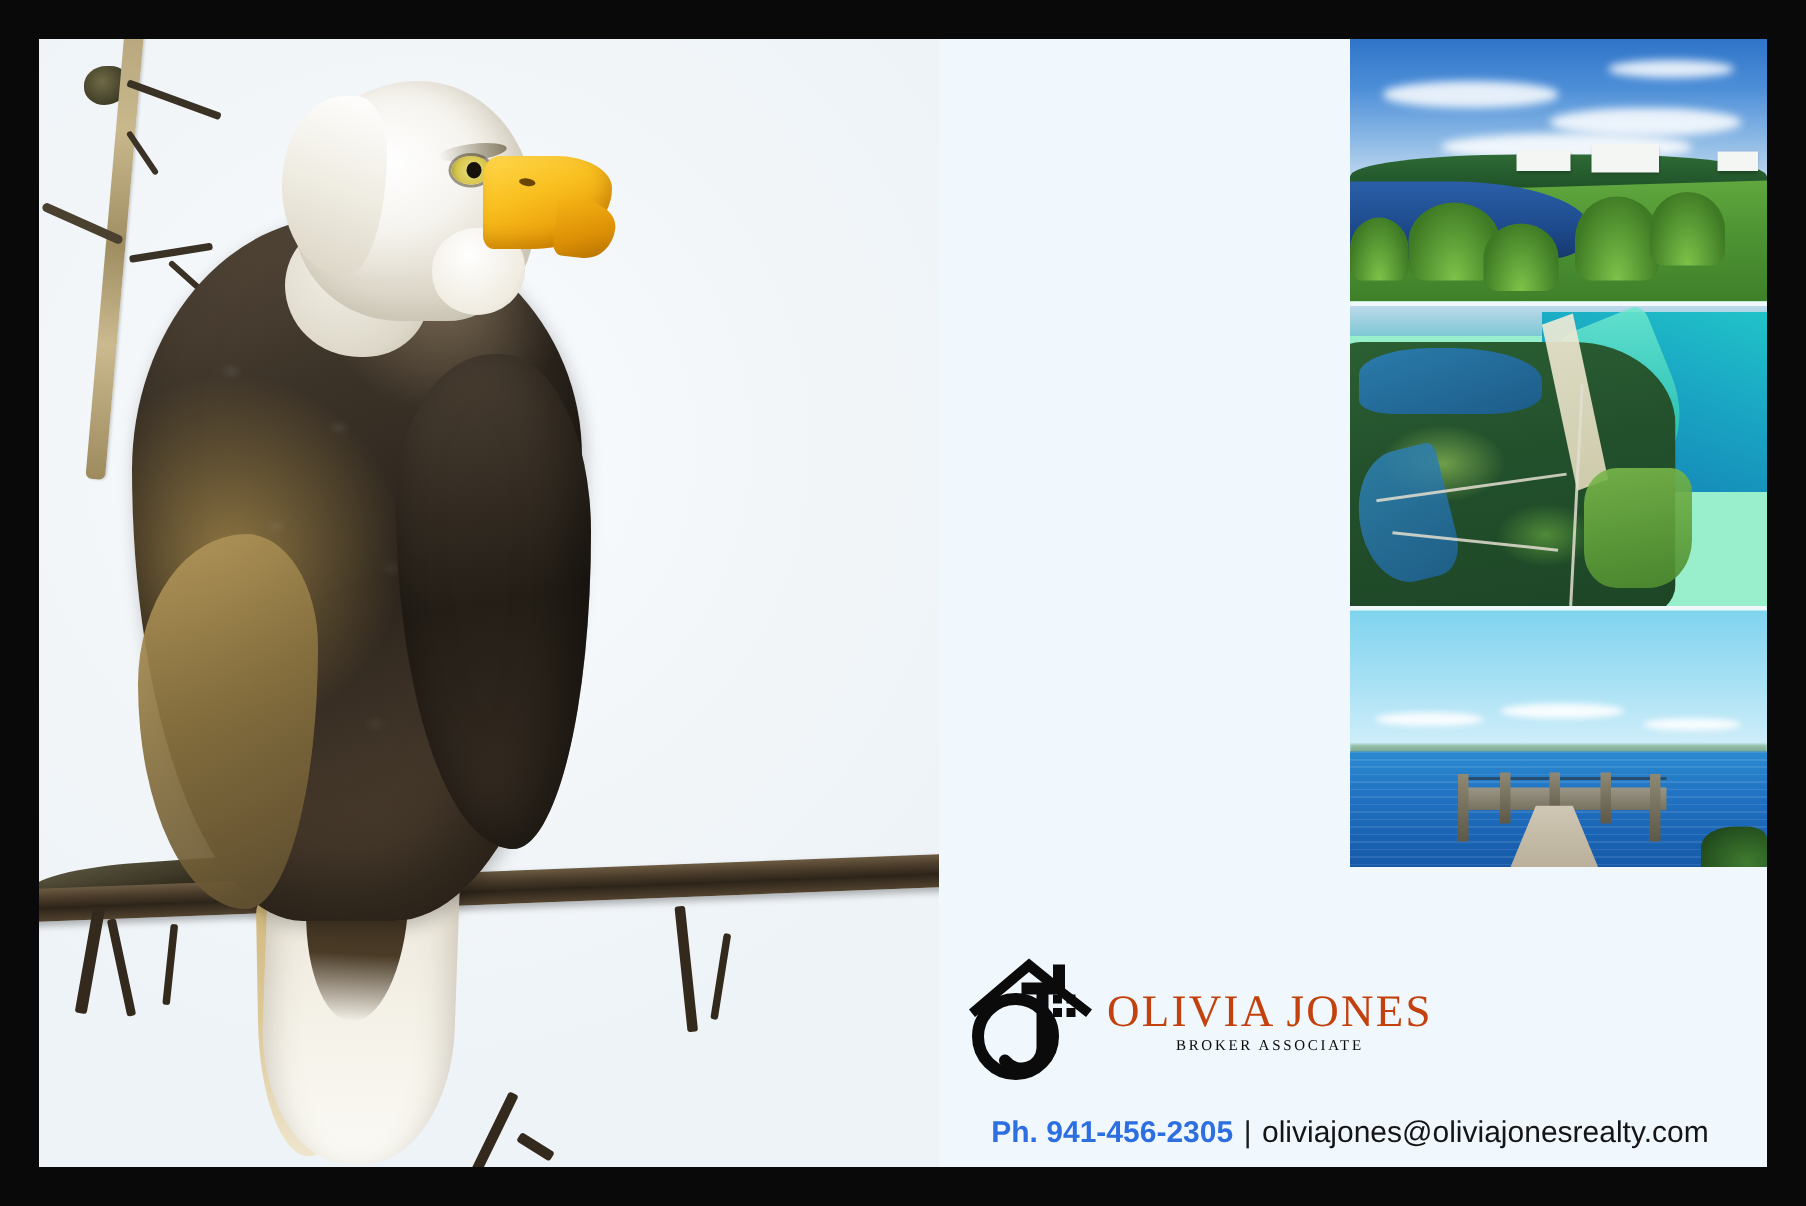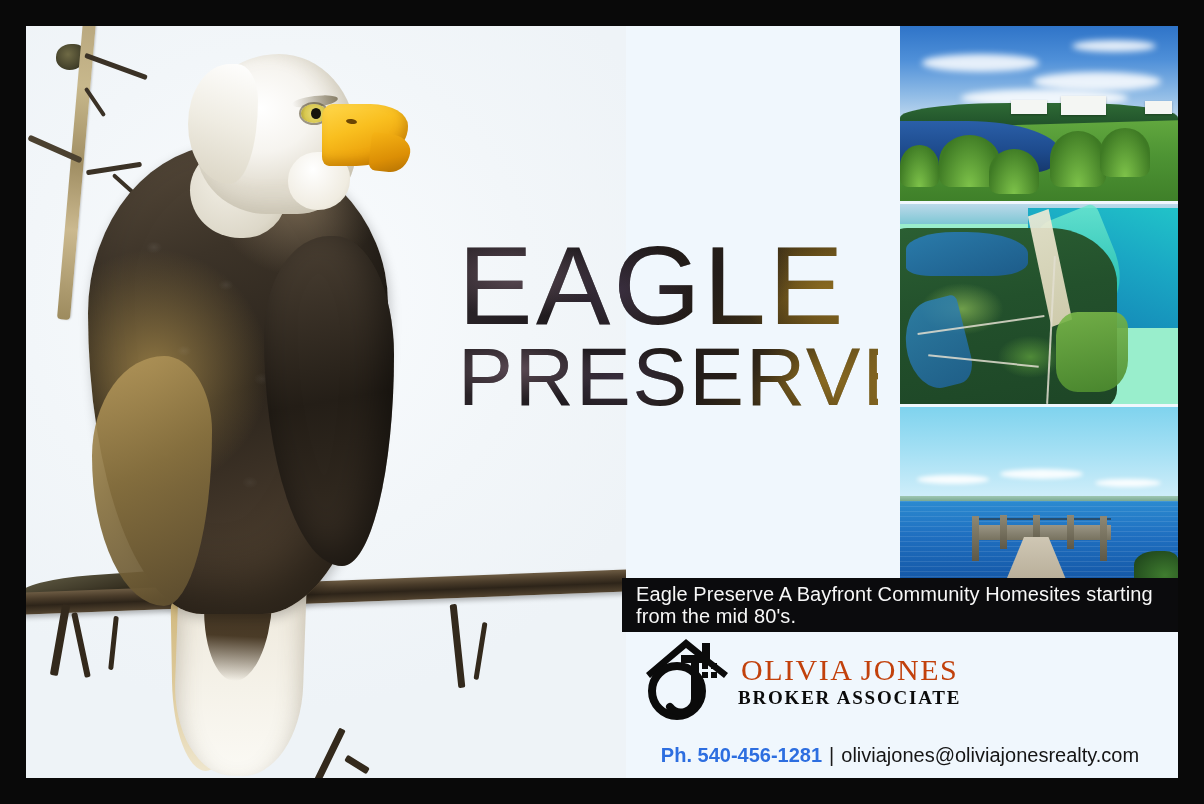--- a/index.html
+++ b/index.html
@@ -514,26 +514,25 @@
   .oj-words { display: flex; flex-direction: column; align-items: center; }
   .oj-name {
     font-family: "Liberation Serif", serif;
     font-size: 30px;
     letter-spacing: 1.5px;
     color: #c2410c;
     line-height: 1;
   }
   .oj-role {
     font-family: "Liberation Serif", serif;
-    font-size: 19px;
+    font-size: 10px;
     letter-spacing: 1.8px;
     color: #0b0b0b;
     line-height: 1;
     margin-top: 3px;
-    font-weight: bold;
   }
 
   
   .contact-line {
     position: absolute;
     left: 596px;
     top: 706px;
     width: 556px;
     height: 46px;
     display: flex;
@@ -587,24 +586,20 @@
       <div class="head-ruff"></div>
       <div class="chin"></div>
       <div class="brow"></div>
       <div class="eye"></div>
       <div class="pupil"></div>
       <div class="beak"></div>
       <div class="beak-tip"></div>
       <div class="nostril"></div>
     </div>
 
-    <div class="title-block">
-      <span class="title-eagle">EAGLE</span>
-      <span class="title-preserve">PRESERVE</span>
-    </div>
 
     <div class="photo-col">
 
       <div class="photo photo-golf">
         <div class="golf-sky"></div>
         <div class="golf-cloud gc1"></div>
         <div class="golf-cloud gc2"></div>
         <div class="golf-cloud gc3"></div>
         <div class="golf-cloud gc4"></div>
         <div class="golf-treeline"></div>
@@ -647,23 +642,20 @@
         <div class="pier-post pp2"></div>
         <div class="pier-post pp3"></div>
         <div class="pier-post pp4"></div>
         <div class="pier-post pp5"></div>
         <div class="pier"></div>
         <div class="dock-bush"></div>
       </div>
 
     </div>
 
-    <div class="tagline-bar">
-      <span class="tagline-text">Eagle Preserve A Bayfront Community Homesites starting from the mid 80's.</span>
-    </div>
 
     <div class="logos-row">
 
 
       <div class="oj-logo">
         <span class="oj-mark">
           <svg width="96" height="92" viewBox="0 0 96 92" aria-hidden="true">
 
             <path d="M6 40 L46 6 L62 19 L62 10 L70 10 L70 26 L88 40 L84 45 L46 15 L10 45 Z" fill="#0b0b0b"></path>
 
@@ -680,19 +672,19 @@
         </span>
         <span class="oj-words">
           <span class="oj-name">OLIVIA JONES</span>
           <span class="oj-role">BROKER ASSOCIATE</span>
         </span>
       </div>
 
     </div>
 
     <div class="contact-line">
-      <span class="contact-phone">Ph. 540-456-1281</span>
+      <span class="contact-phone">Ph. 941-456-2305</span>
       <span class="contact-sep">|</span>
       <span class="contact-email">oliviajones@oliviajonesrealty.com</span>
     </div>
 
   </div>
 </div>
 
 </body></html>

